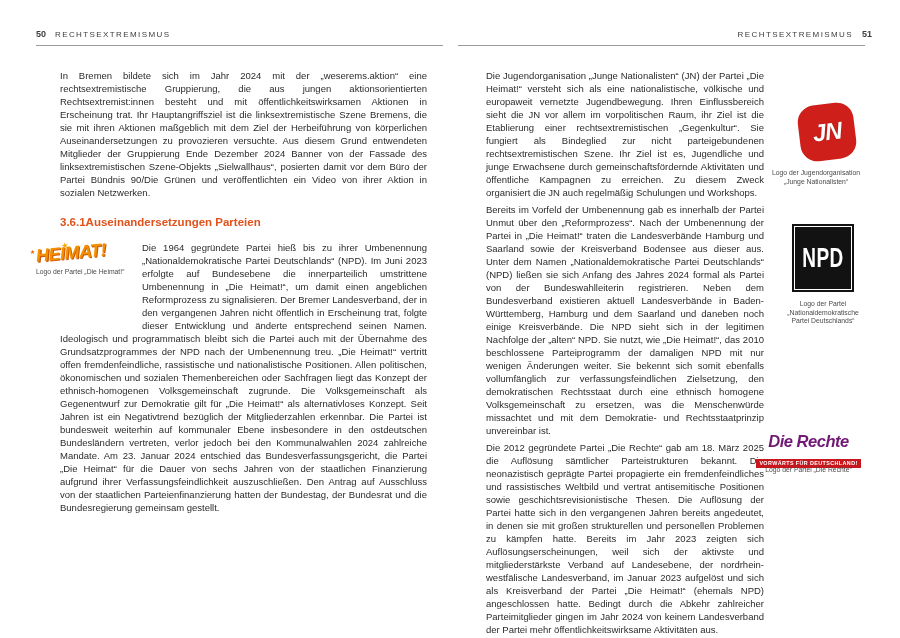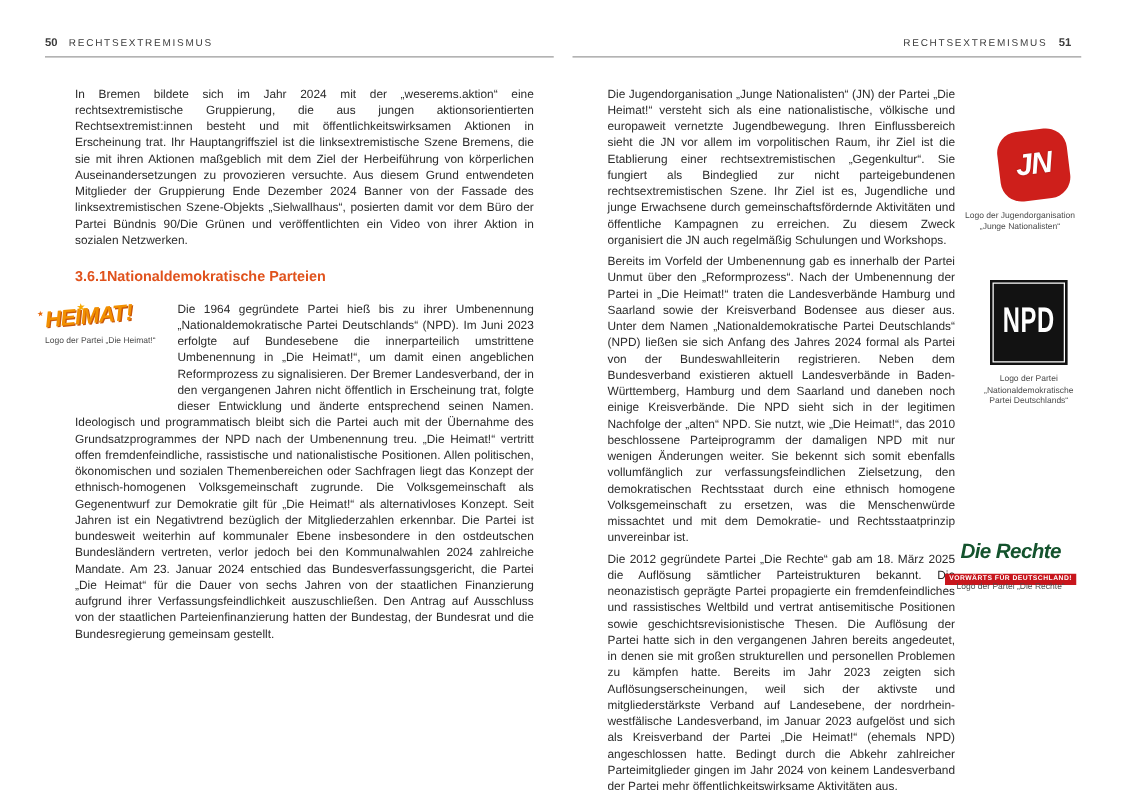--- a/index.html
+++ b/index.html
@@ -4,21 +4,21 @@
 <style>
   * { margin:0; padding:0; box-sizing:border-box; }
   html,body { background:#ffffff; }
   .spread {
     position:relative; width:900px; height:638px; background:#ffffff;
     overflow:hidden; font-family:"Liberation Sans", sans-serif; color:#2b2b2b;padding-left:40px;
   }
   
   .pagehead { position:absolute; top:29px; font-size:8px; letter-spacing:1.4px; color:#3c3c3c; white-space:nowrap; }
   .pagehead-left  { left:36px; }
-  .pagehead-right { right:43px; text-align:right; }
+  .pagehead-right { right:28px; text-align:right; }
   .pagenum { font-weight:bold; font-size:9px; letter-spacing:0; }
   .pagehead-left .pagenum  { margin-right:9px; }
   .pagehead-right .pagenum { margin-left:9px; }
   .rule { position:absolute; top:45px; height:1px; background:#9b9b9b; }
   .rule-left  { left:36px;  width:407px; }
   .rule-right { left:458px; width:407px; }
 
   
   .col { position:absolute; top:69px; font-size:9.5px; line-height:13px; text-align:justify; }
   .col-left  { left:60px;  width:367px; }
@@ -52,42 +52,42 @@
   .jn-caption { left:764px; top:169px; width:104px; }
   .npd-logo {
     position:absolute; left:792px; top:224px; width:62px; height:68px;
     background:#121212; display:flex; align-items:center; justify-content:center;
     box-shadow: inset 0 0 0 2px #121212, inset 0 0 0 3px #ffffff;
     text-align: center;
   }
   .npd-text { color:#ffffff; font-weight:bold; font-size:19px; letter-spacing:0.5px; transform:scaleY(1.5); }
   .npd-caption { left:781px; top:300px; width:84px; }
   .rechte-logo { position:absolute; left:752px; top:432px; width:113px; text-align:center; }
-  .rechte-line1 { font-weight:bold; font-style:italic; font-size:16.5px; letter-spacing:-0.5px; color:#14532d; white-space:nowrap; }
+  .rechte-line1 { font-weight:bold; font-style:italic; font-size:16.5px; letter-spacing:-0.5px; color:#701a75; white-space:nowrap; }
   .rechte-line2 { display:inline-block; margin-top:1px; background:#C8161D; color:#ffffff; font-size:5.4px; font-weight:bold; letter-spacing:0.4px; padding:1.5px 3px; white-space:nowrap; }
   .rechte-caption { left:752px; top:466px; width:113px; }
 </style>
 </head>
 <body>
 
 <div class="spread">
 
   <div class="pagehead pagehead-left">
     <span class="pagenum">50</span><span class="runtitle">RECHTSEXTREMISMUS</span>
   </div>
   <div class="pagehead pagehead-right">
     <span class="runtitle">RECHTSEXTREMISMUS</span><span class="pagenum">51</span>
   </div>
   <div class="rule rule-left"></div>
   <div class="rule rule-right"></div>
 
   <div class="col col-left">
     <p class="para">In Bremen bildete sich im Jahr 2024 mit der „weserems.aktion“ eine rechtsextremistische Gruppierung, die aus jungen aktionsorientierten Rechtsextremist:innen besteht und mit öffentlichkeitswirksamen Aktionen in Erscheinung trat. Ihr Hauptangriffsziel ist die linksextremistische Szene Bremens, die sie mit ihren Aktionen maßgeblich mit dem Ziel der Herbeiführung von körperlichen Auseinandersetzungen zu provozieren versuchte. Aus diesem Grund entwendeten Mitglieder der Gruppierung Ende Dezember 2024 Banner von der Fassade des linksextremistischen Szene-Objekts „Sielwallhaus“, posierten damit vor dem Büro der Partei Bündnis 90/Die Grünen und veröffentlichten ein Video von ihrer Aktion in sozialen Netzwerken.</p>
     <h3 class="section-heading" style="color:#E0521C;">
-      <span class="hnum">3.6.1</span><span class="htitle">Nationaldemokratische Parteien</span>
+      <span class="hnum">3.6.1</span><span class="htitle">Auseinandersetzungen Parteien</span>
     </h3>
     <p class="para">
       <span class="heimat-float">
         <span class="heimat-logo">
           <span class="heimat-star star1">★</span>
           <span class="heimat-star star2">★</span>
           <span class="heimat-text">HEIMAT!</span>
         </span>
         <span class="logo-caption">Logo der Partei „Die Heimat!“</span>
       </span>

